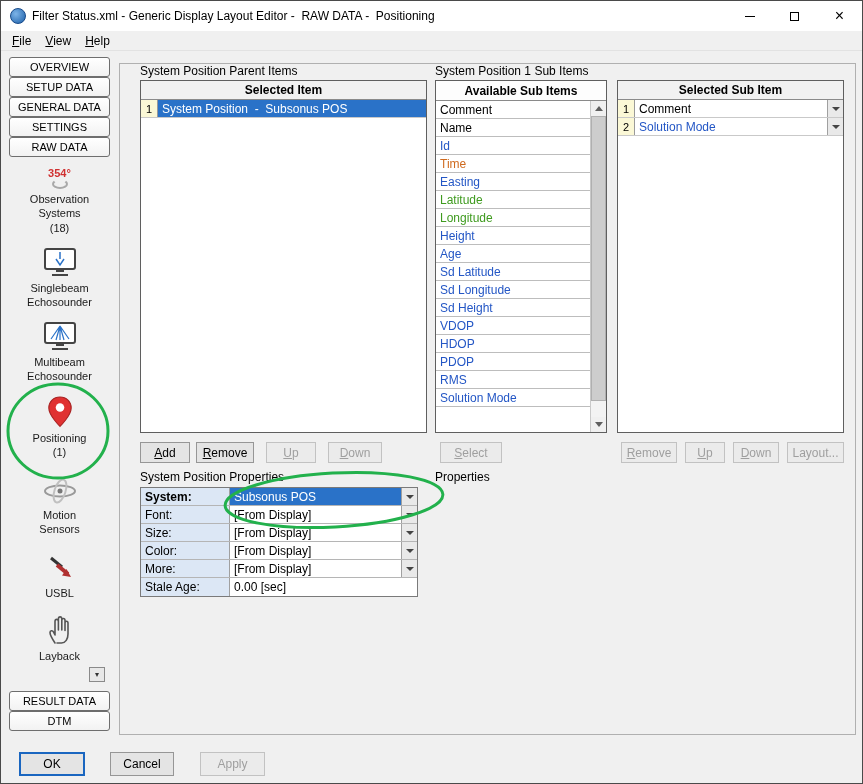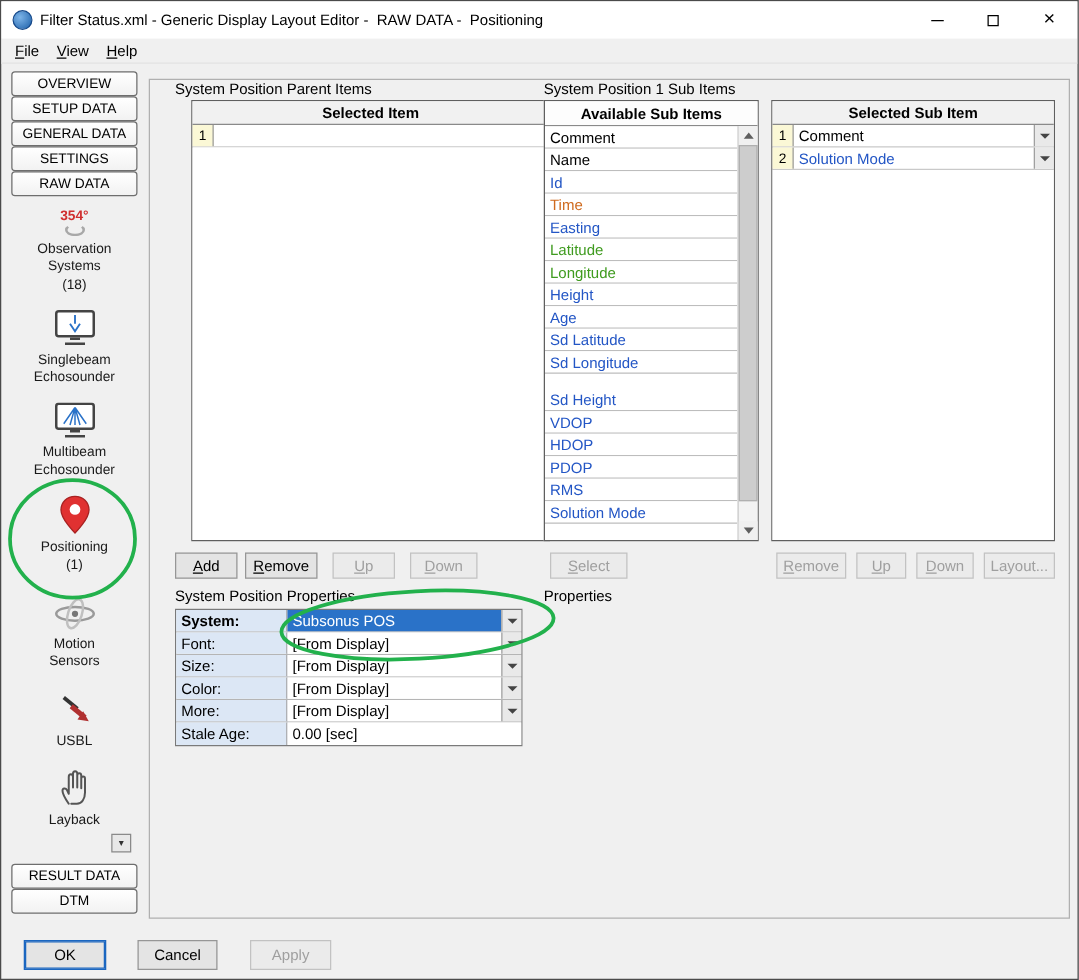--- a/index.html
+++ b/index.html
@@ -250,24 +250,25 @@
       <span>RESULT DATA</span>
     </div>
   <div class="side-btn" style="top:710px">
       <span>DTM</span>
     </div>
 
   <div class="group-box"></div>
 
   <div class="sec-label" style="left:139px; top:63px">System Position Parent Items</div>
 
-  <div class="grid" style="left:152px; top:79px; width:287px; height:353px">
+  <div class="grid" style="left:139px; top:79px; width:287px; height:353px">
     <div class="grid-header">Selected Item</div>
     <div class="grid-row">
       <div class="num-cell">1</div>
+      <div class="row-label row-sel">System Position  -  Subsonus POS</div>
     </div>
     <div class="grid-rest"></div>
   </div>
 
   <div class="btn" style="left:139px; top:441px; width:50px">
       <span class="fl">Add</span>
     </div>
   <div class="btn" style="left:195px; top:441px; width:58px">
       <span class="fl">Remove</span>
     </div>
@@ -335,21 +336,21 @@
           <div class="avail-item" style="color: rgb(63, 155, 31);">Longitude</div>
 
           <div class="avail-item" style="color: rgb(35, 86, 197);">Height</div>
 
           <div class="avail-item" style="color: rgb(35, 86, 197);">Age</div>
 
           <div class="avail-item" style="color: rgb(35, 86, 197);">Sd Latitude</div>
 
           <div class="avail-item" style="color: rgb(35, 86, 197);">Sd Longitude</div>
 
-          <div class="avail-item" style="color: rgb(35, 86, 197); margin-top: 12px;">Sd Height</div>
+          <div class="avail-item" style="color: rgb(35, 86, 197);">Sd Height</div>
 
           <div class="avail-item" style="color: rgb(35, 86, 197);">VDOP</div>
 
           <div class="avail-item" style="color: rgb(35, 86, 197);">HDOP</div>
 
           <div class="avail-item" style="color: rgb(35, 86, 197);">PDOP</div>
 
           <div class="avail-item" style="color: rgb(35, 86, 197);">RMS</div>
 
           <div class="avail-item" style="color: rgb(35, 86, 197);">Solution Mode</div>

